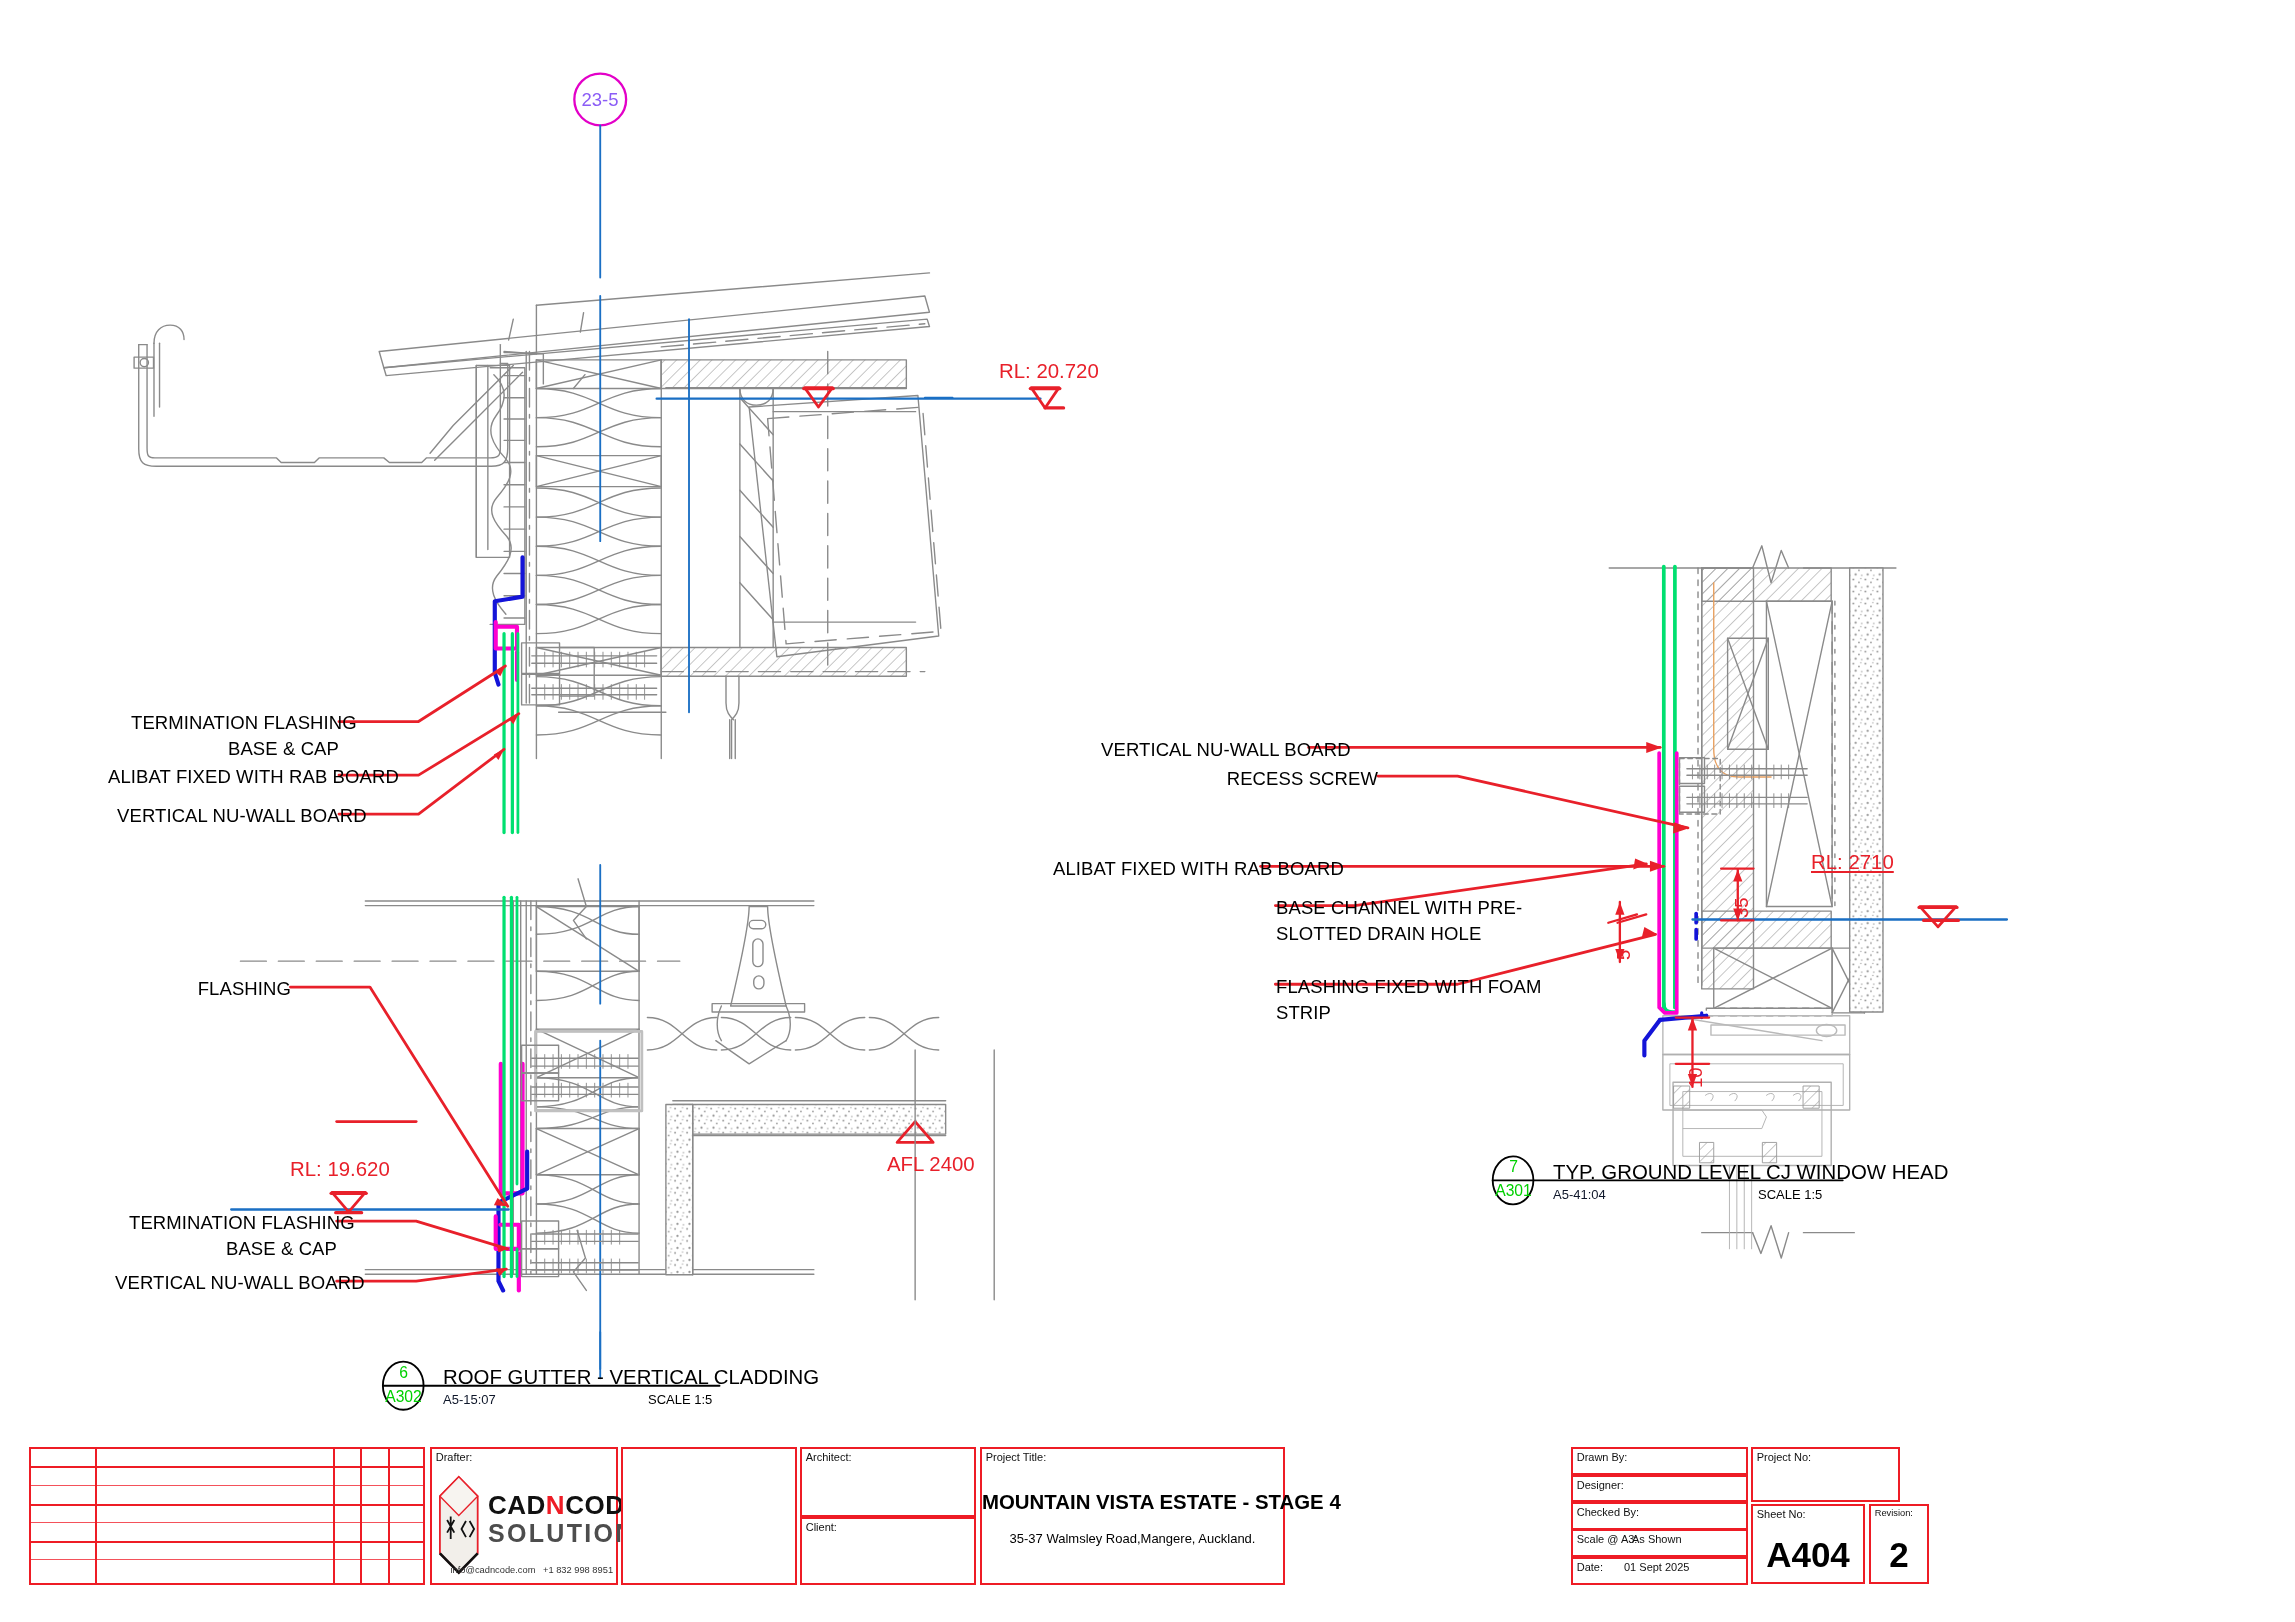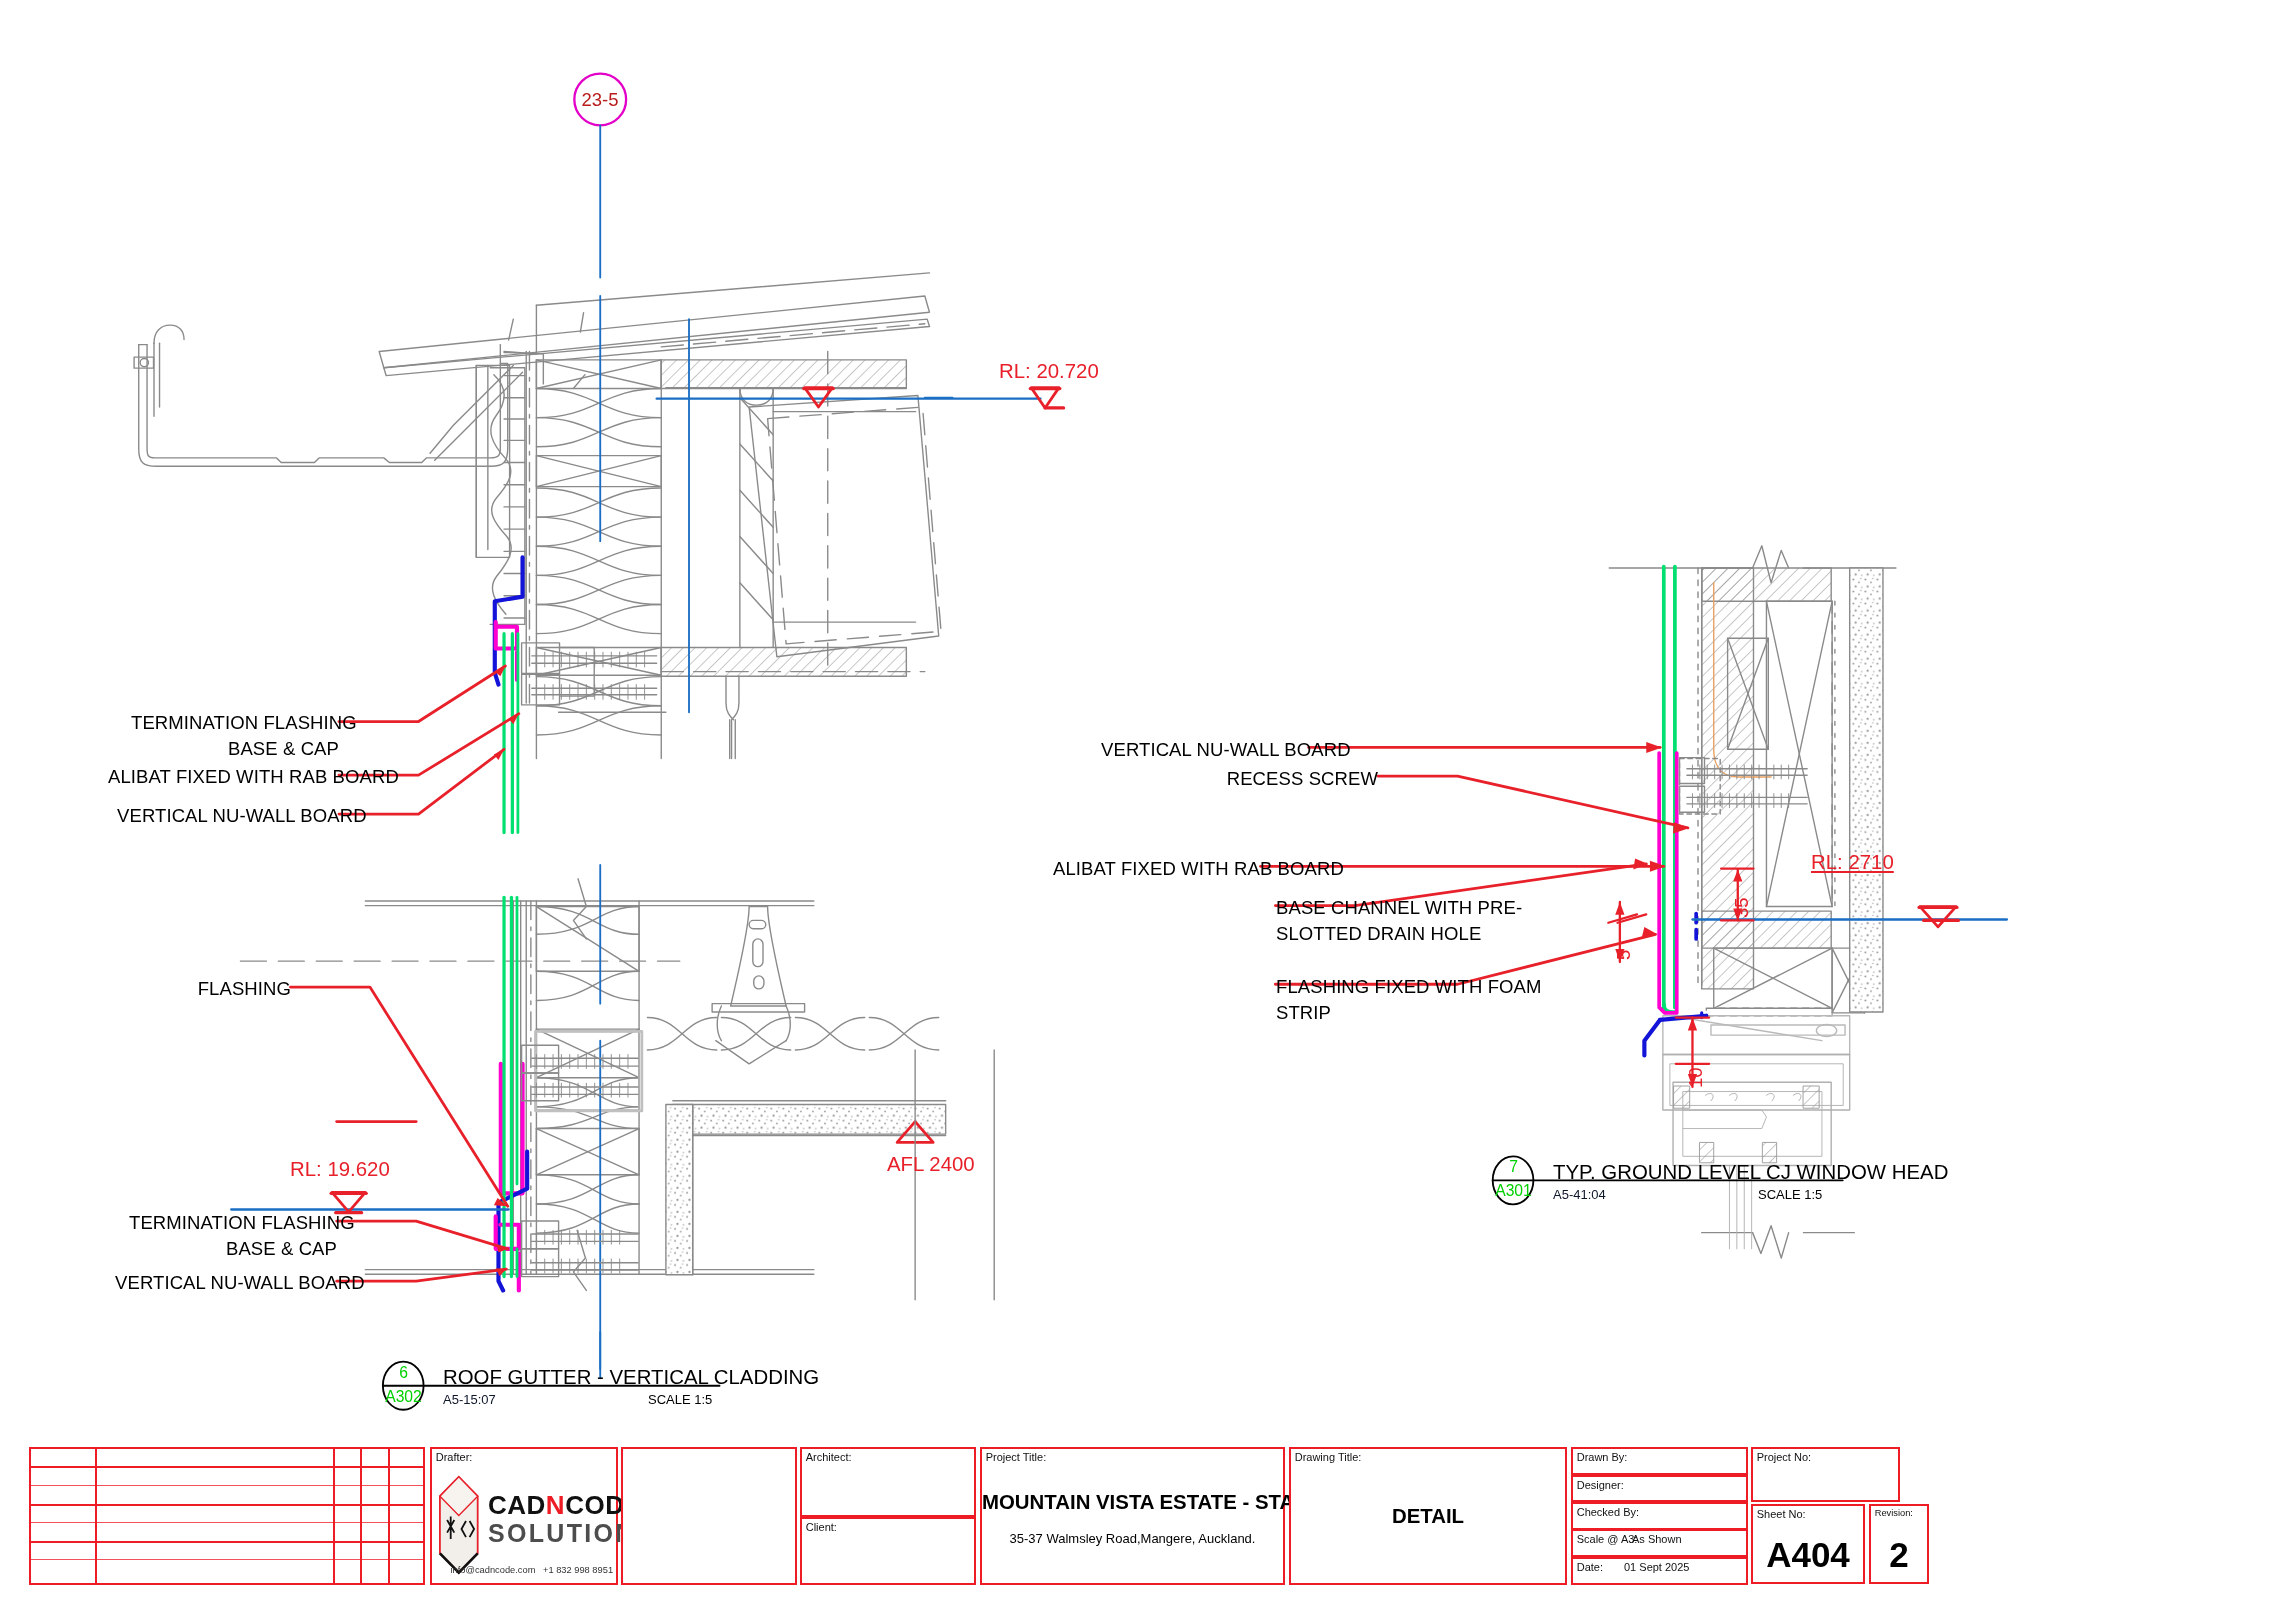--- a/index.html
+++ b/index.html
@@ -112,21 +112,21 @@
   }
 
   
   .rl-text { position:absolute; font-size:20.4px; color:#e8202a; white-space:nowrap; }
   .dim-text { position:absolute; font-size:18.5px; color:#e8202a; white-space:nowrap; }
   .dim-rot { transform-origin: left top; }
 
   
   .grid-num {
     position:absolute; width:100%; text-align:center;
-    font-size:18.5px; color:#b91c1c; white-space:nowrap;
+    font-size:18.5px; color:#8b5cf6; white-space:nowrap;
   }
 </style>
 </head>
 <body>
 
 <div id="sheet">
 
   <svg class="overlay" viewBox="0 0 4963 3509" preserveAspectRatio="none">
     <defs>
       <g id="battTile">
@@ -709,24 +709,20 @@
     <div class="tb-cell" style="left:771px; top:70px; width:176px; height:68px;">
       <div class="tb-lbl">Client:</div>
     </div>
 
     <div class="tb-cell" style="left:951px; top:0; width:305px; height:138px;">
       <div class="tb-lbl">Project Title:</div>
       <div class="tb-big" style="top:42px;">MOUNTAIN VISTA ESTATE - STAGE 4</div>
       <div class="tb-sub" style="top:82px;">35-37 Walmsley Road,Mangere, Auckland.</div>
     </div>
 
-    <div class="tb-cell" style="left:1260px; top:0; width:278px; height:138px;">
-      <div class="tb-lbl">Drawing Title:</div>
-      <div class="tb-big" style="top:56px;">DETAIL</div>
-    </div>
 
     <div class="tb-cell" style="left:1542px; top:0; width:177px; height:28px;">
       <div class="tb-lbl">Drawn By:</div>
     </div>
     <div class="tb-cell" style="left:1542px; top:28px; width:177px; height:27px;">
       <div class="tb-lbl">Designer:</div>
     </div>
     <div class="tb-cell" style="left:1542px; top:55px; width:177px; height:28px;">
       <div class="tb-lbl">Checked By:</div>
     </div>

